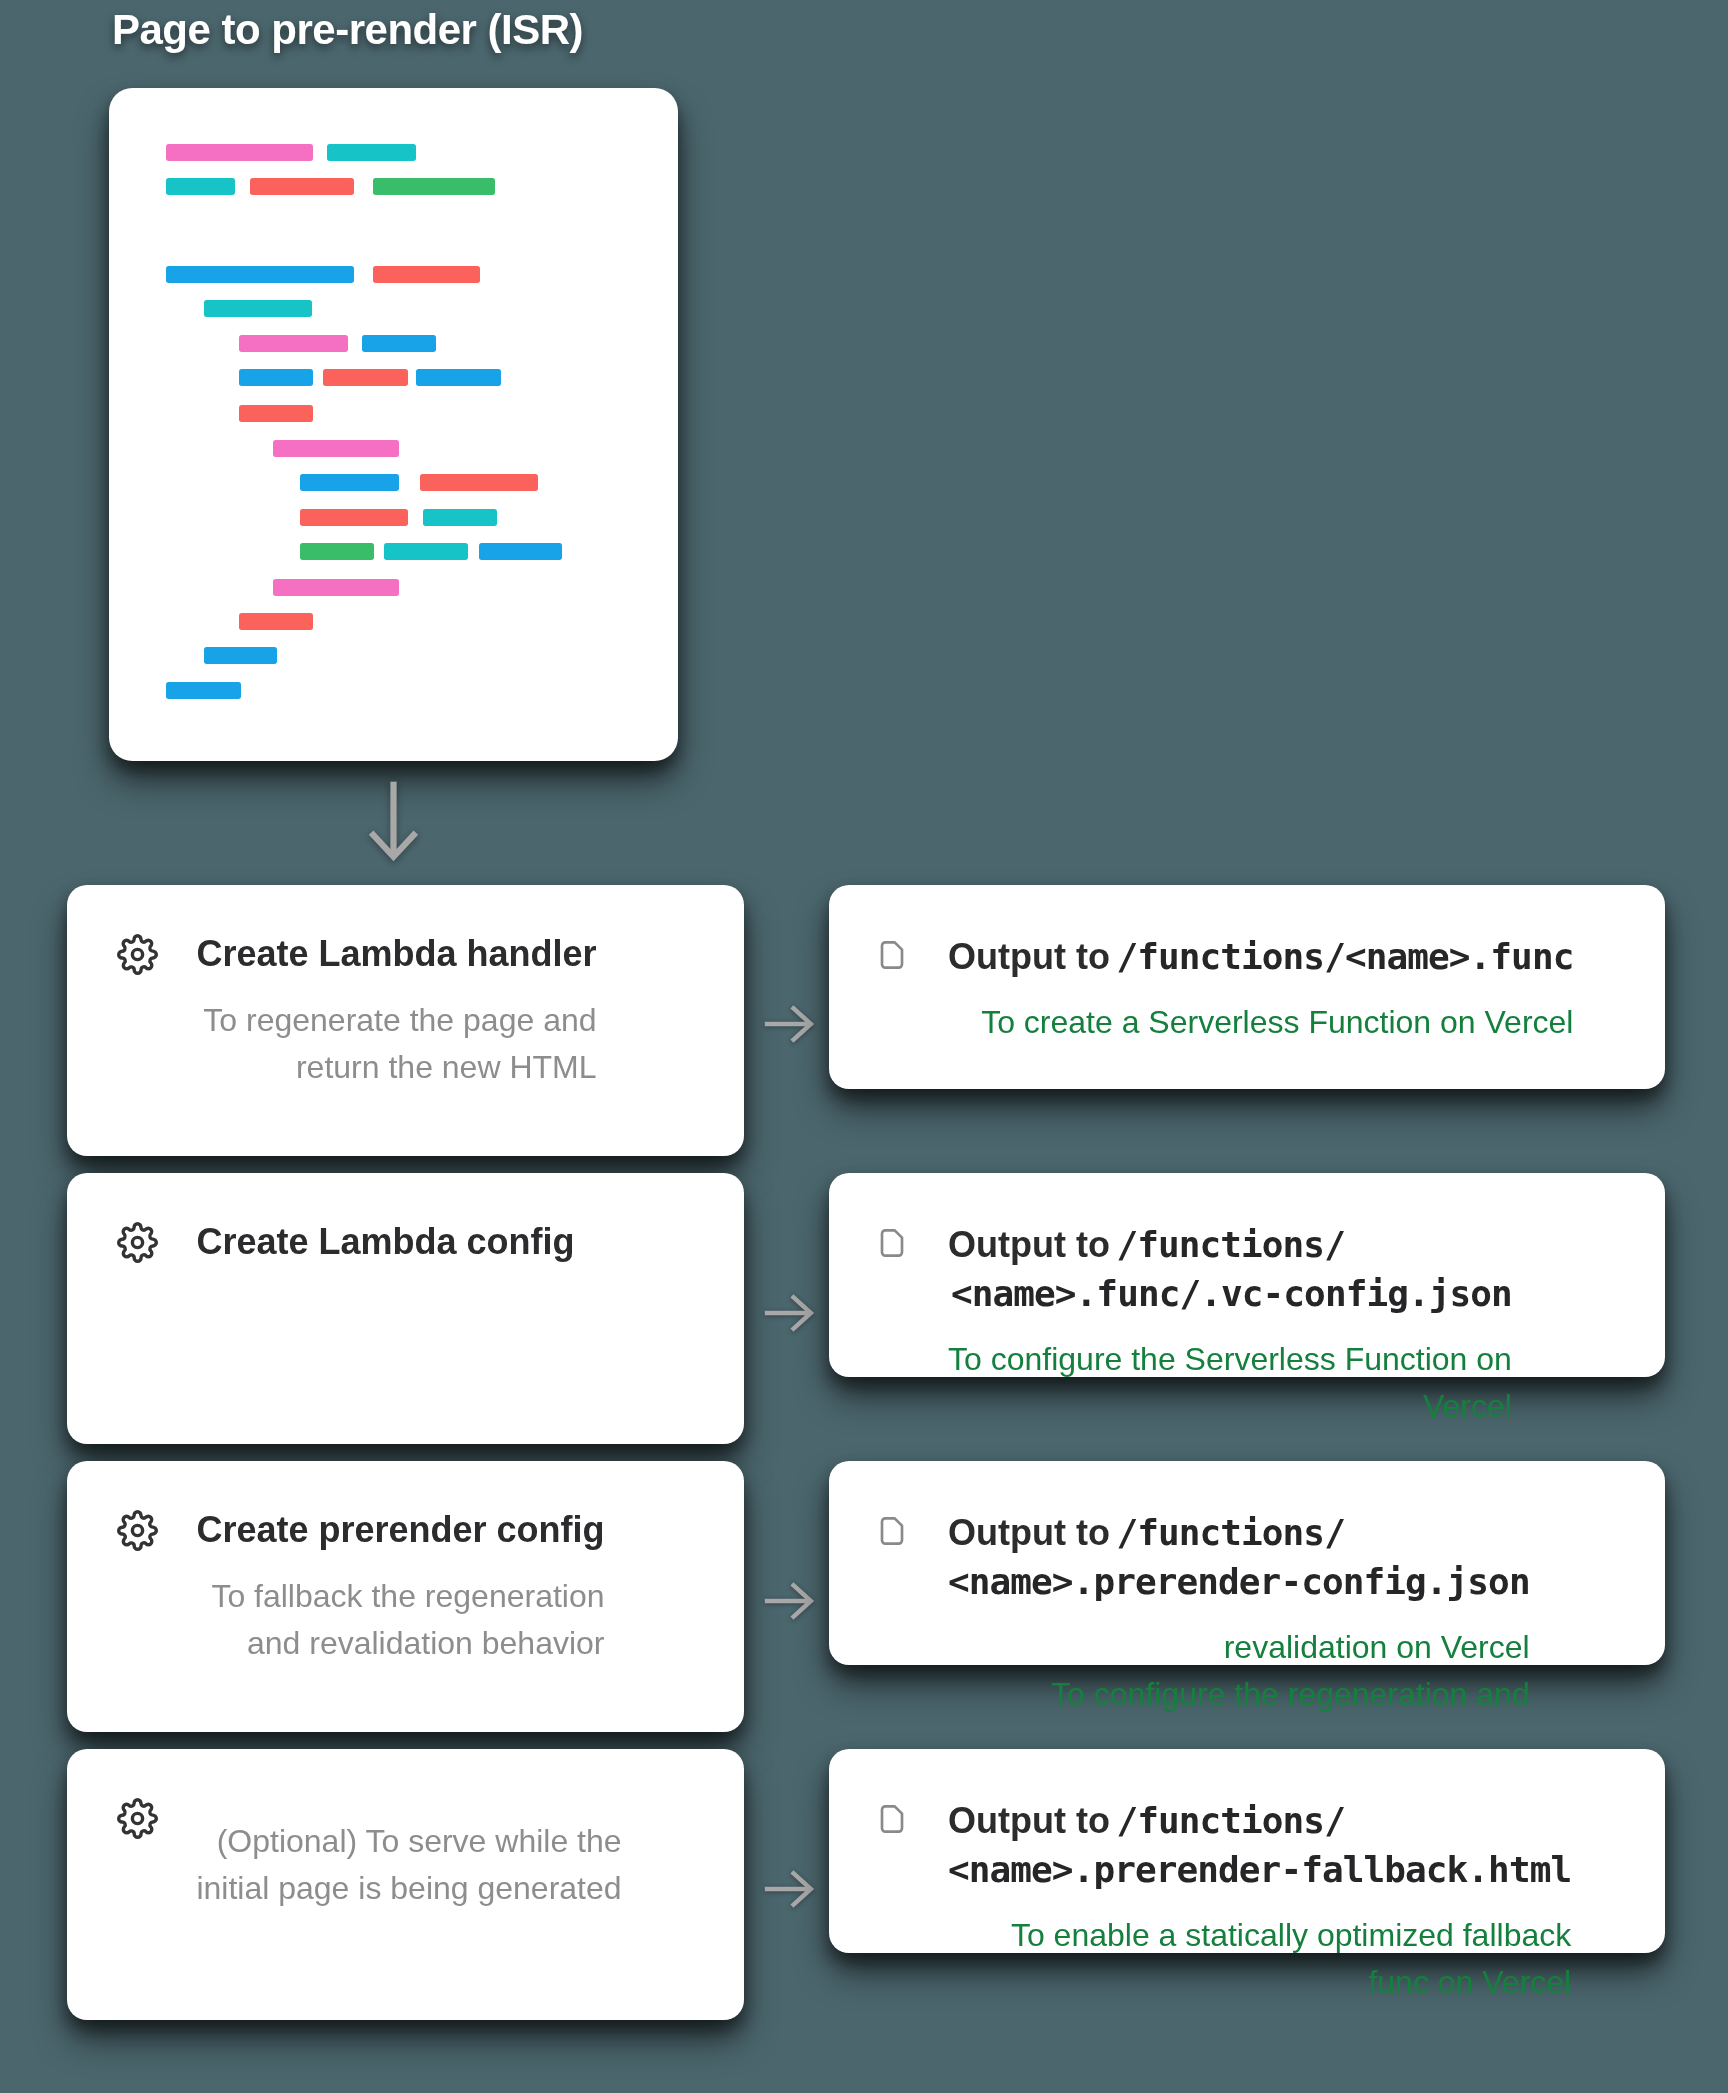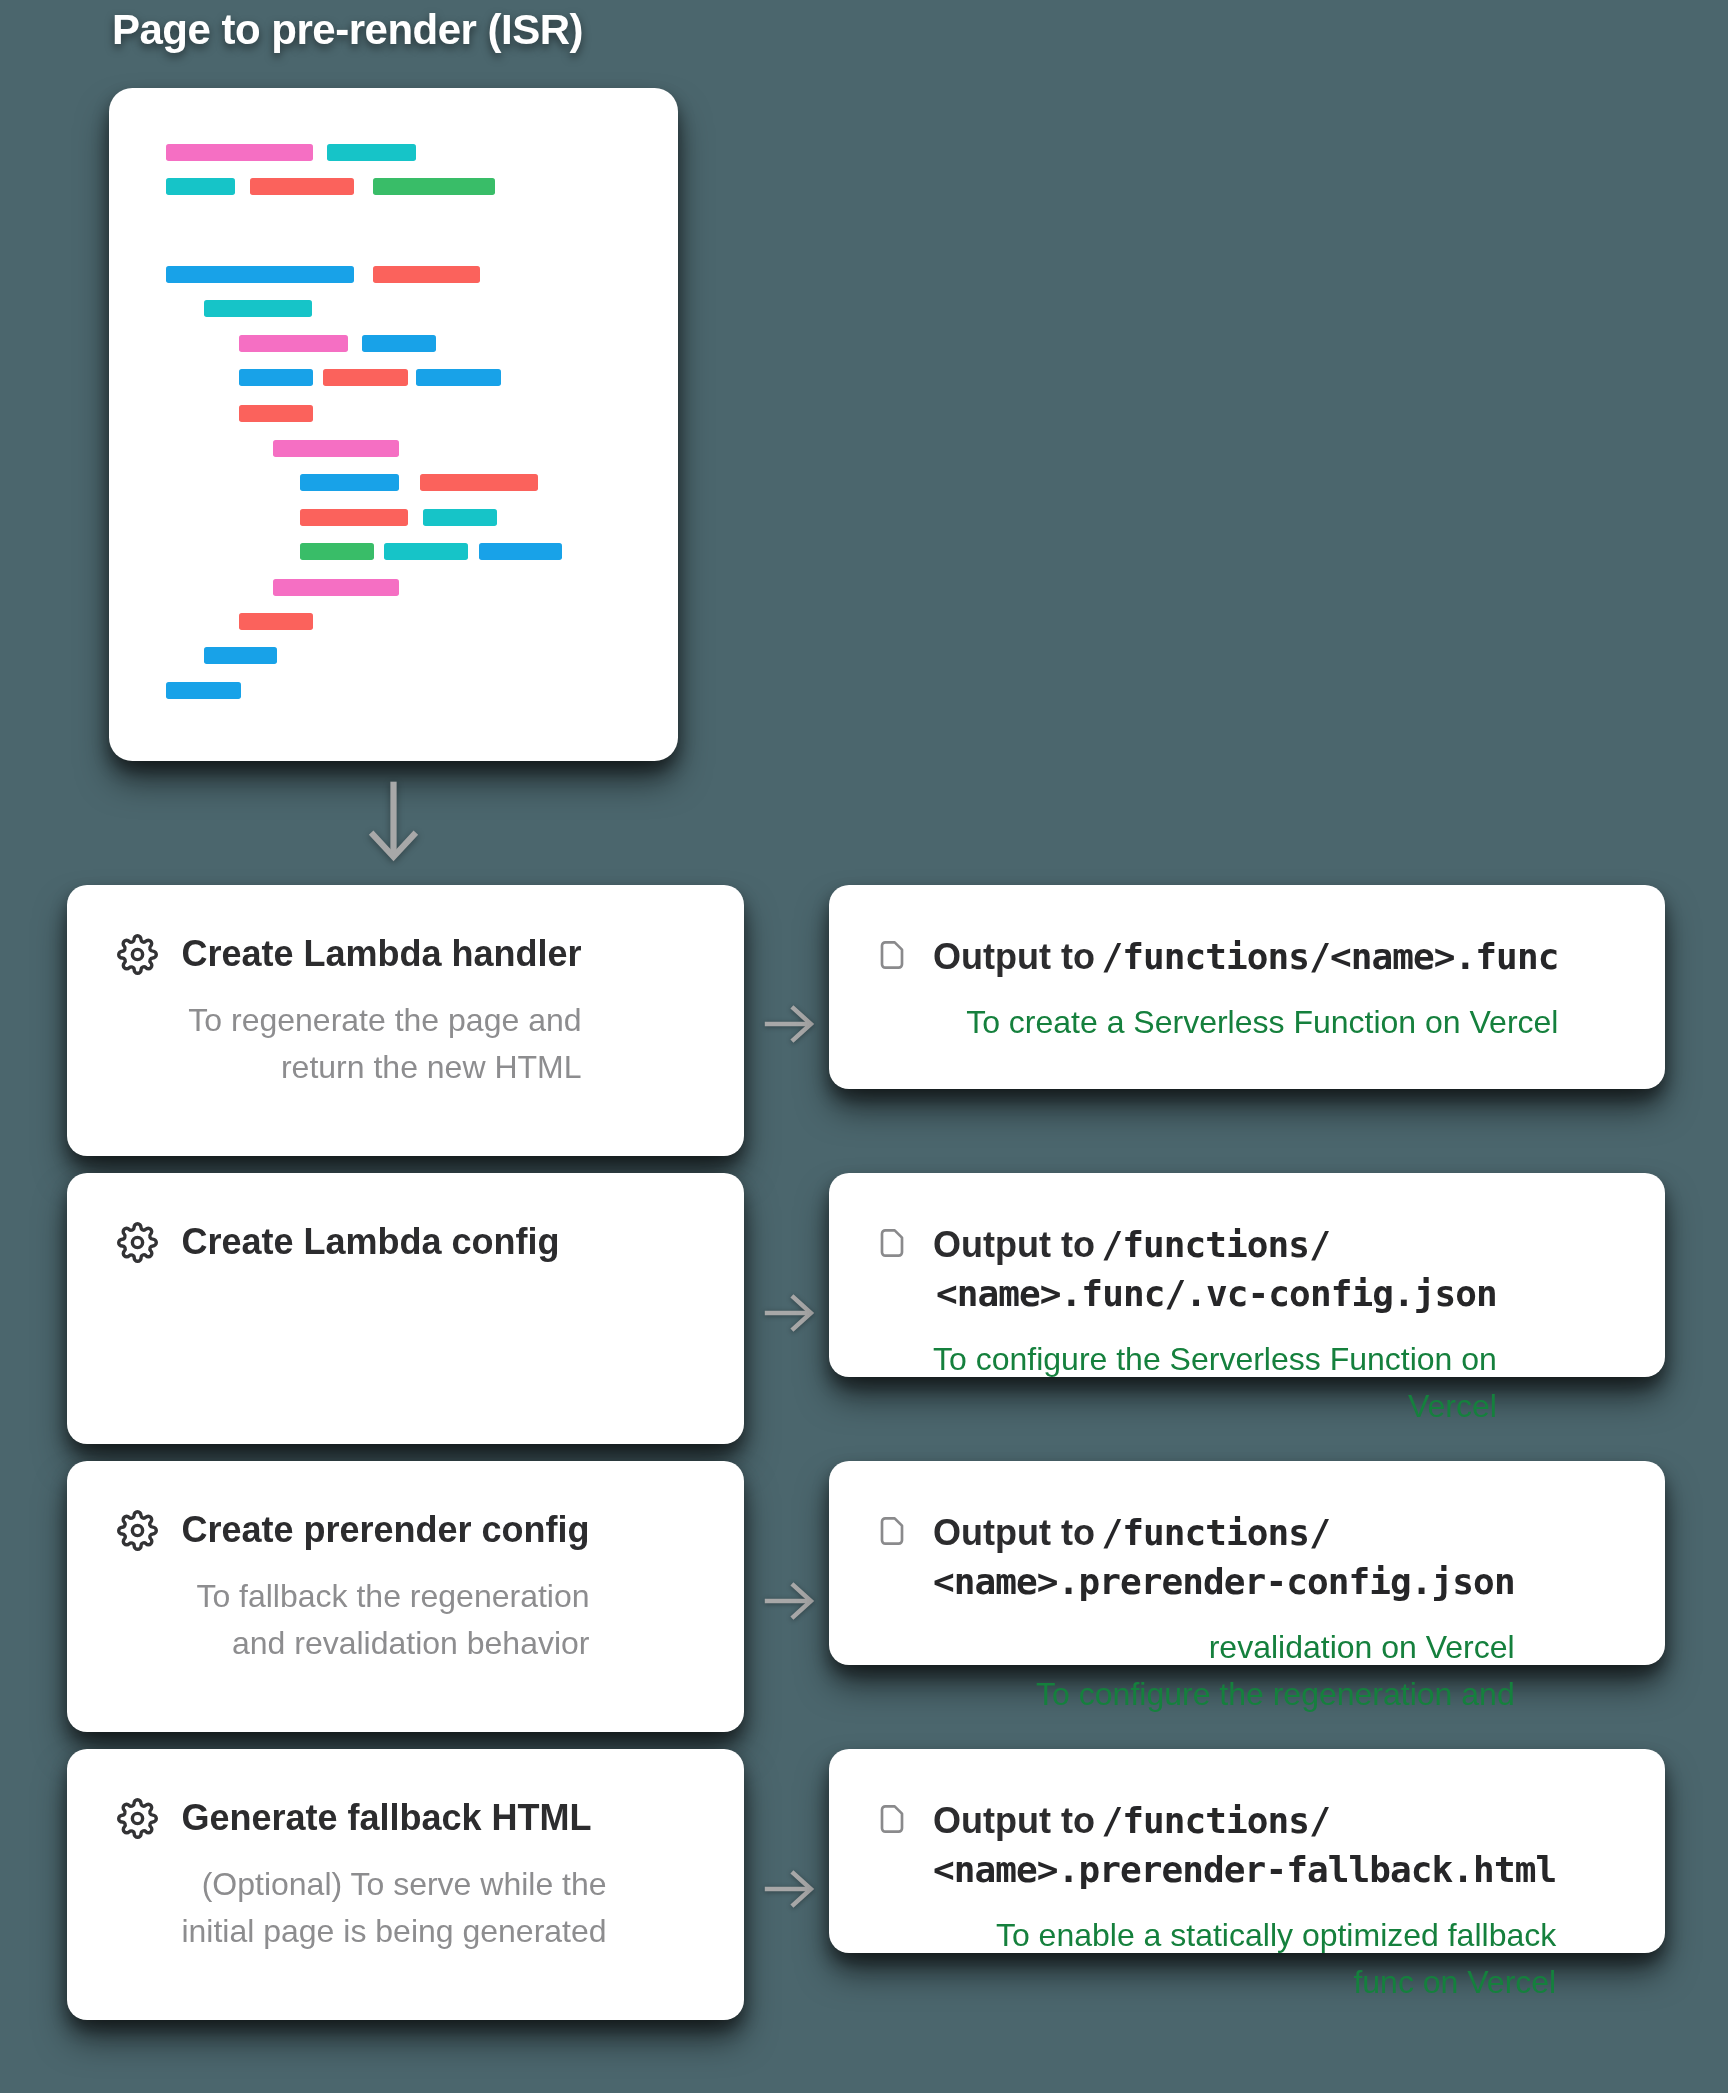--- a/index.html
+++ b/index.html
@@ -18,21 +18,21 @@
   }
   .card {
     position: absolute; background: #ffffff;
     box-shadow: 0 21.6px 34px -3.6px rgba(5,5,5,0.62), 0 9px 16px rgba(5,5,5,0.45);
   }
   .code-card { left: 109px; top: 88px; width: 569px; height: 673px; border-radius: 23.4px; }
   .bar { position: absolute; height: 17px; border-radius: 2.7px; }
   .down-arrow { position: absolute; left: 364px; top: 778px; filter: drop-shadow(0 2.7px 3.6px rgba(0,0,0,0.35)); }
   .step-card { border-radius: 20px; width: 677px; height: 271px; left: 67px; box-sizing: border-box; padding: 47px 36px 0 50px; }
   .output-card { border-radius: 20px; width: 836px; height: 204px; left: 829px; box-sizing: border-box; padding: 47px 27px 0 47px; }
-  .card-inner { display: flex; align-items: flex-start; }
+  .card-inner { display: flex; align-items: flex-start; gap: 15px; }
   .gear-wrap { width: 41px; height: 41px; flex: 0 0 41px; margin-top: 1.8px; }
   .file-wrap { width: 32px; height: 32px; flex: 0 0 32px; margin-top: 7.2px; }
   .step-text { margin-left: 23.4px; }
   .output-text { margin-left: 25px; }
   .step-title { font-size: 36px; line-height: 43px; font-weight: bold; color: #2c2c2e; }
   .output-title { font-size: 36px; line-height: 49px; font-weight: bold; color: #2c2c2e; white-space: nowrap; }
   .mono { font-family: "DejaVu Sans Mono", monospace; font-weight: bold; color: #262628; letter-spacing: -0.9px; }
   .mono-l1 { margin-left: 0.18em; }
   .block-line { display: block; white-space: nowrap; text-align: right; }
   .step-desc { margin-top: 21.6px; font-size: 32px; line-height: 47px; color: #8d8d8f; }
@@ -215,21 +215,20 @@
 
 <div class="card step-card" style="top:1749px">
   <div class="card-inner">
     <div class="gear-wrap">
       <svg width="41" height="41" viewBox="0 0 24 24" fill="none" stroke="#333335" stroke-width="2" stroke-linecap="round" stroke-linejoin="round">
           <circle cx="12" cy="12" r="3"></circle>
           <path d="M19.4 15a1.65 1.65 0 0 0 .33 1.82l.06.06a2 2 0 0 1 0 2.83 2 2 0 0 1-2.83 0l-.06-.06a1.65 1.65 0 0 0-1.82-.33 1.65 1.65 0 0 0-1 1.51V21a2 2 0 0 1-2 2 2 2 0 0 1-2-2v-.09A1.65 1.65 0 0 0 9 19.4a1.65 1.65 0 0 0-1.82.33l-.06.06a2 2 0 0 1-2.83 0 2 2 0 0 1 0-2.83l.06-.06a1.65 1.65 0 0 0 .33-1.82 1.65 1.65 0 0 0-1.51-1H3a2 2 0 0 1-2-2 2 2 0 0 1 2-2h.09A1.65 1.65 0 0 0 4.6 9a1.65 1.65 0 0 0-.33-1.82l-.06-.06a2 2 0 0 1 0-2.83 2 2 0 0 1 2.83 0l.06.06a1.65 1.65 0 0 0 1.82.33H9a1.65 1.65 0 0 0 1-1.51V3a2 2 0 0 1 2-2 2 2 0 0 1 2 2v.09a1.65 1.65 0 0 0 1 1.51 1.65 1.65 0 0 0 1.82-.33l.06-.06a2 2 0 0 1 2.83 0 2 2 0 0 1 0 2.83l-.06.06a1.65 1.65 0 0 0-.33 1.82V9a1.65 1.65 0 0 0 1.51 1H21a2 2 0 0 1 2 2 2 2 0 0 1-2 2h-.09a1.65 1.65 0 0 0-1.51 1z"></path>
         </svg>
     </div>
     <div class="step-text">
-      <div class="step-title">Generate fallback HTML</div>
       <div class="step-desc">
         <span class="block-line">(Optional) To serve while the</span>
         <span class="block-line">initial page is being generated</span>
       </div>
     </div>
   </div>
 </div>
 <div class="row-arrow" style="top:1869px">
   <svg width="56" height="40" viewBox="0 0 62 44">
       <g fill="none" stroke="#a8a8a8" stroke-width="5">

